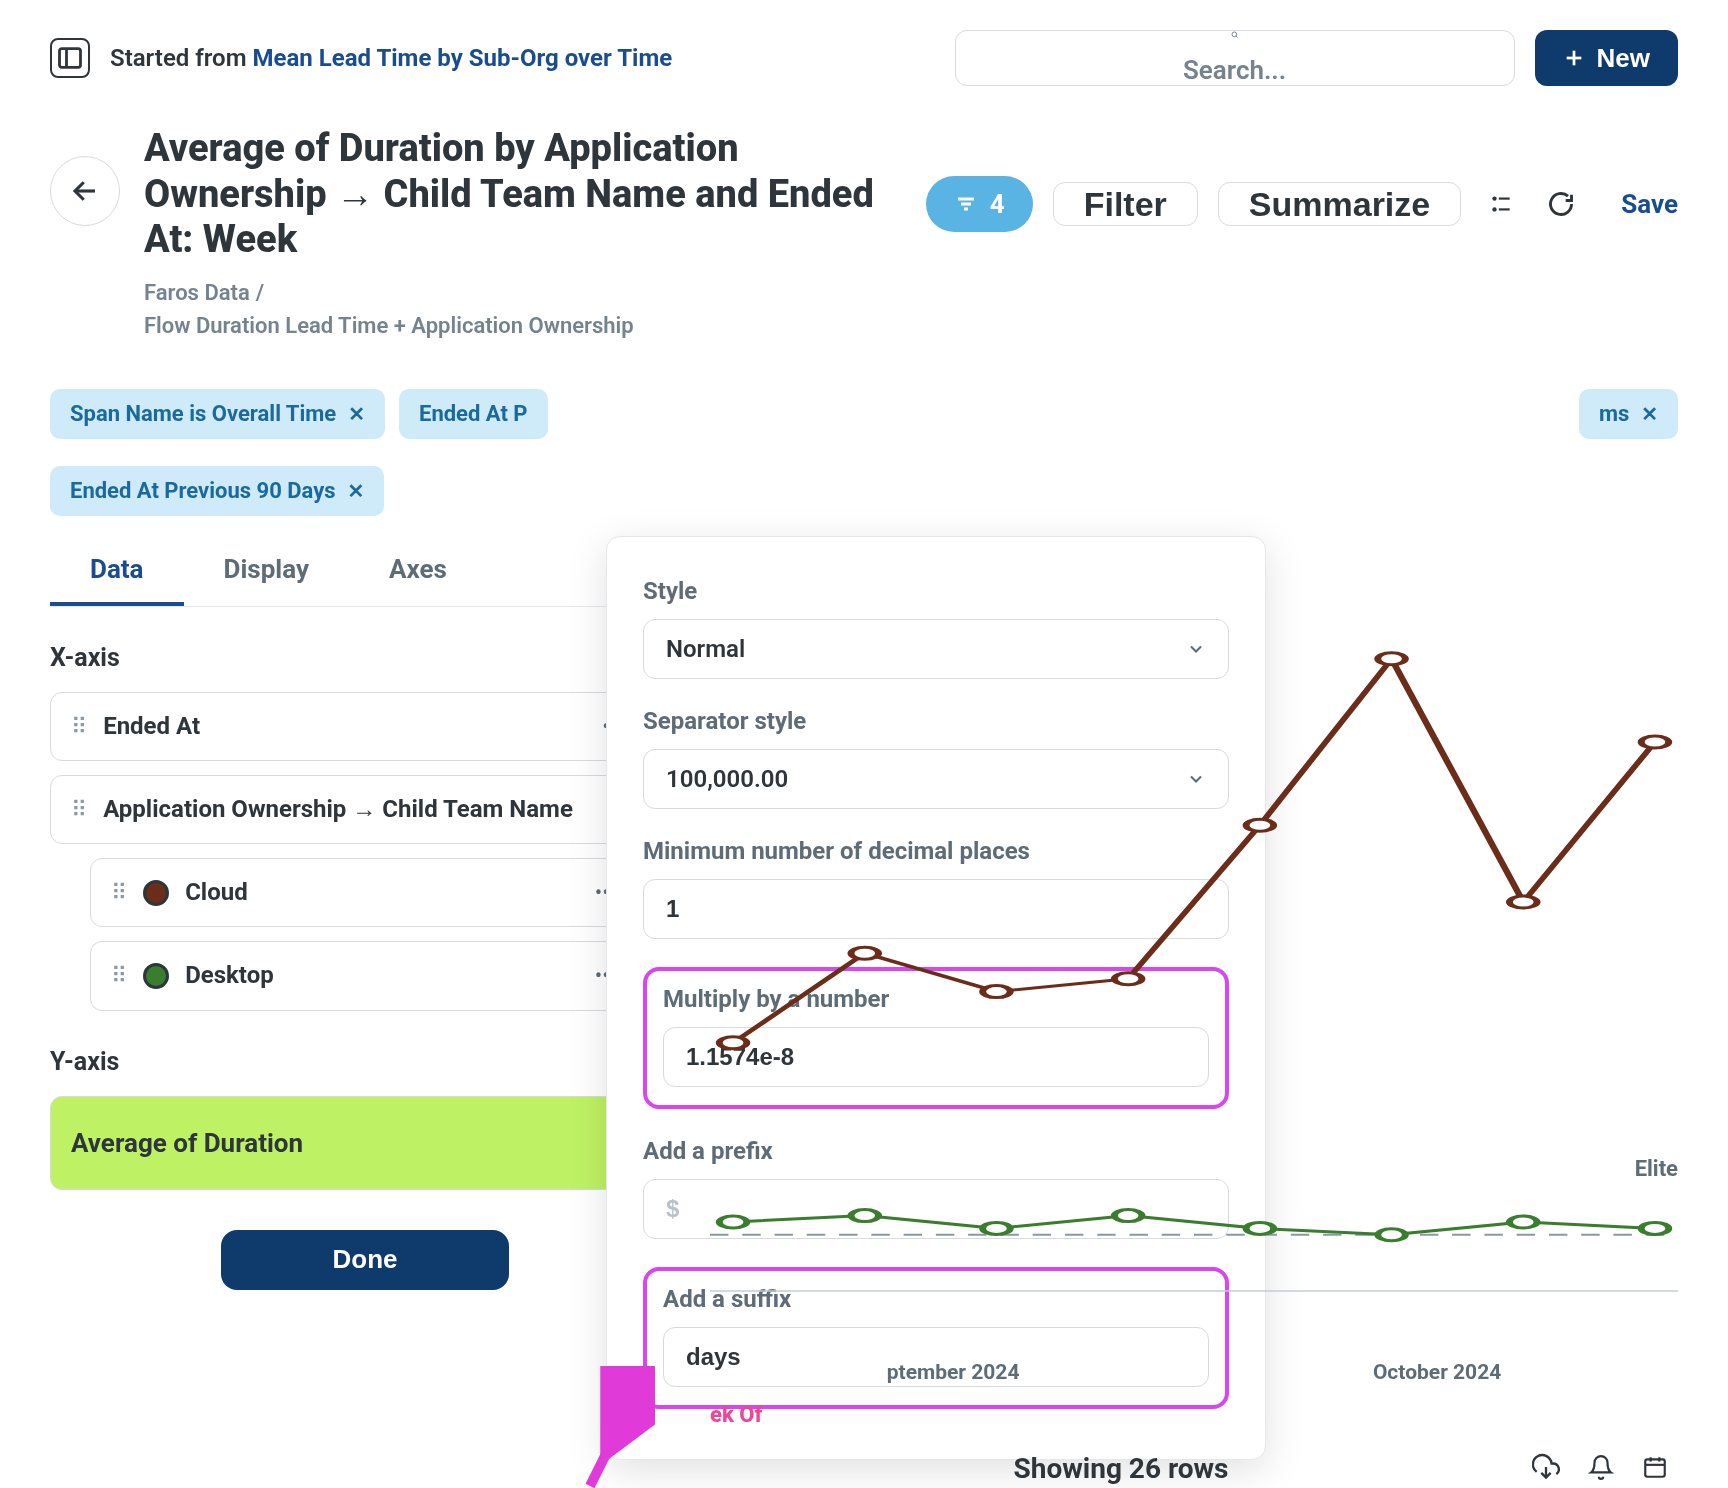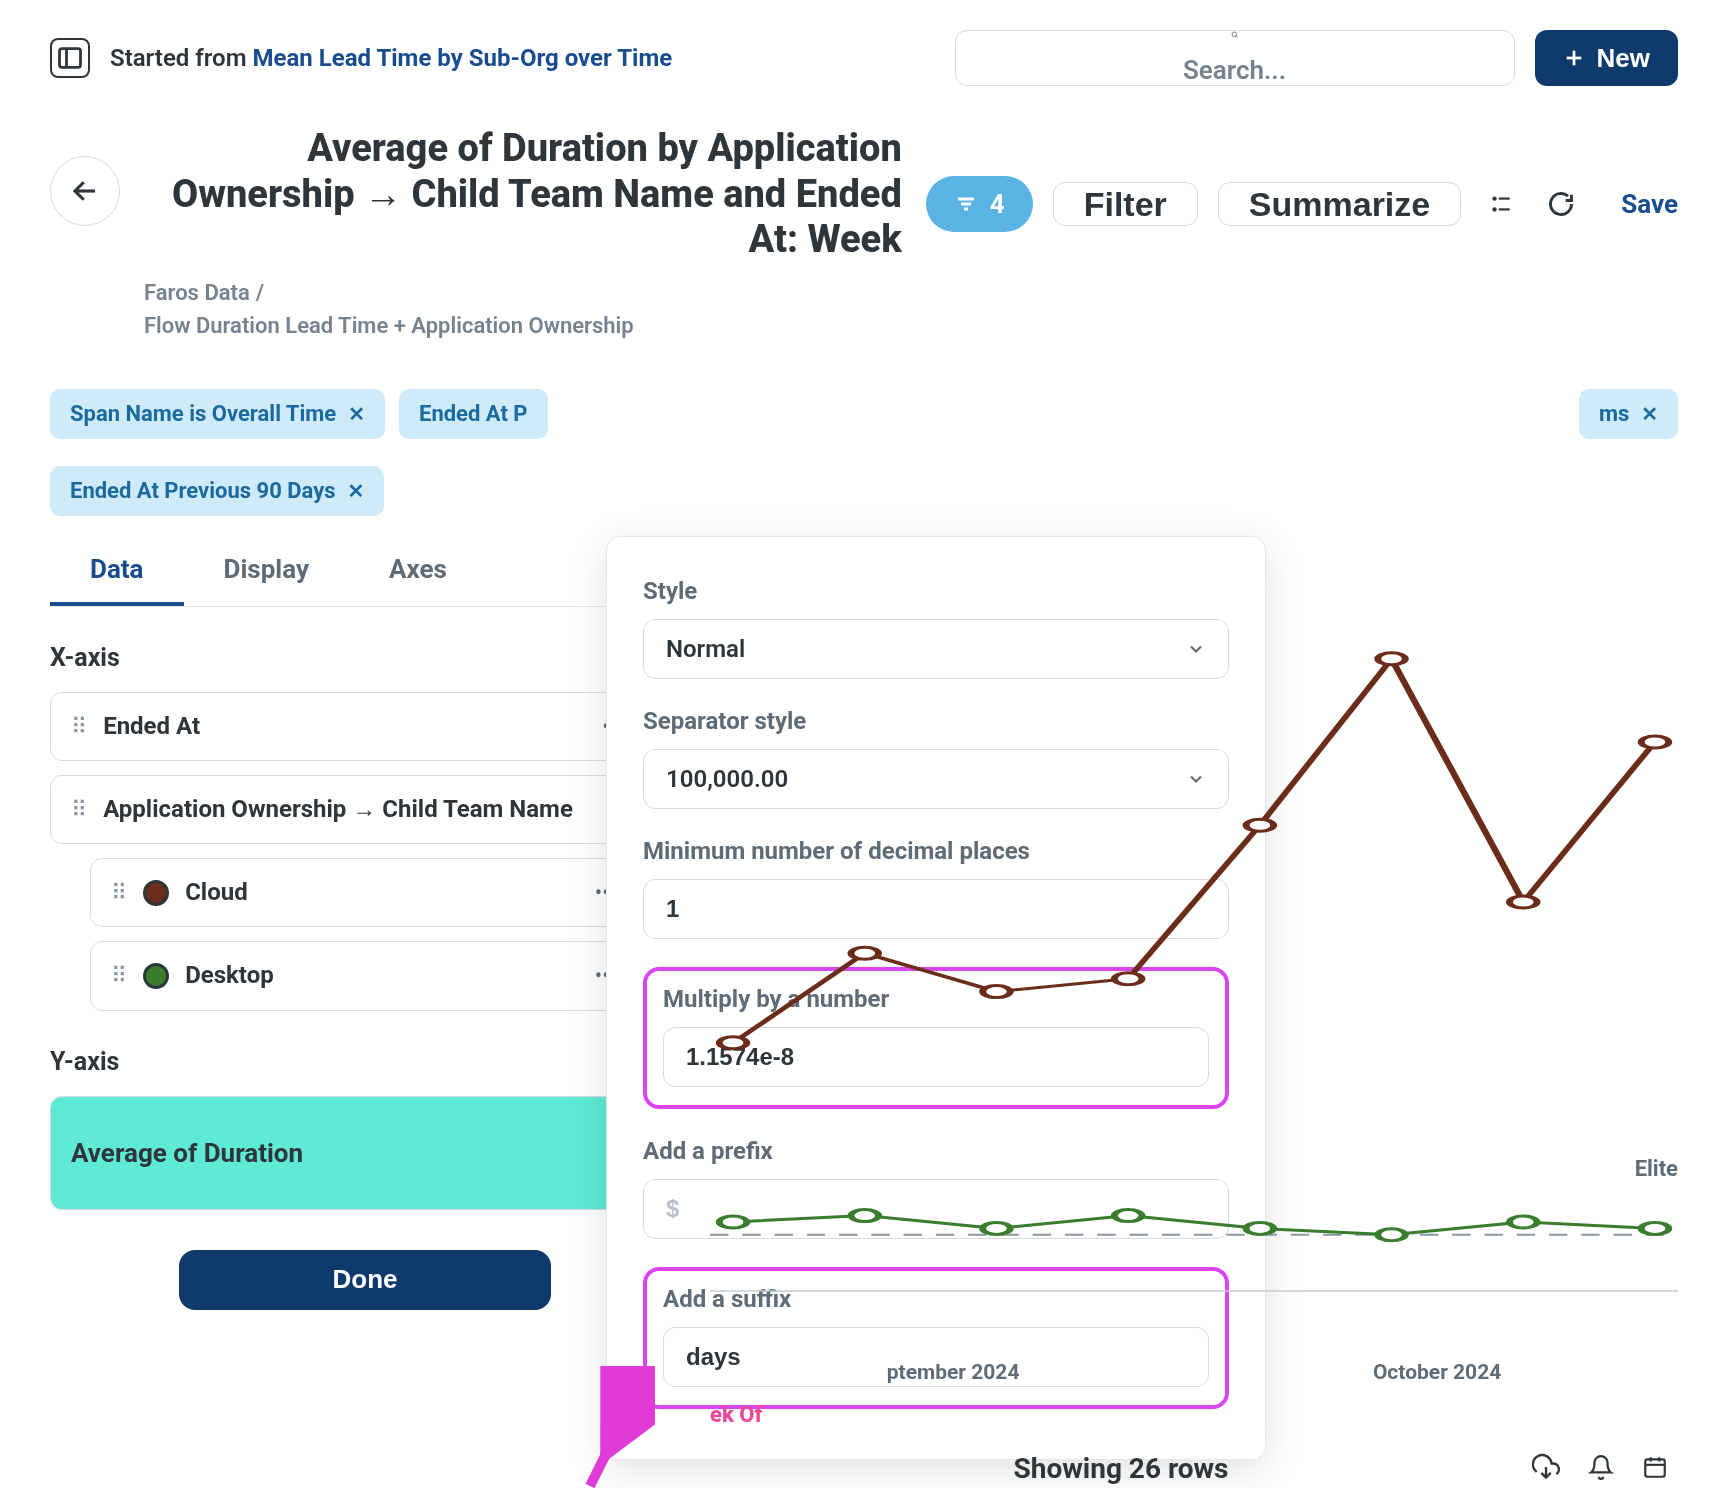--- a/index.html
+++ b/index.html
@@ -44,21 +44,21 @@
 
 .header-row {
   display:flex; align-items:flex-start; padding: 20px 50px 30px 50px; gap:24px;
 }
 .back-circle {
   width:70px;height:70px;border:1.5px solid #d5dbe0;border-radius:50%;
   display:flex;align-items:center;justify-content:center;cursor:pointer;
   flex-shrink:0; margin-top:30px;
 }
 .title-block { flex:1; }
-.title-block h1 { font-size:38px; font-weight:800; color:#2e353b; line-height:1.2;text-align:right; }
+.title-block h1 { font-size:38px; font-weight:800; color:#2e353b; line-height:1.2; }
 .title-block .crumbs { font-size:22px; color:#74838f; font-weight:600; margin-top:13px; line-height:1.5;}
 .title-block .crumbs .sep { margin:0 6px; }
 .header-actions { display:flex; align-items:center; gap:20px; margin-top:50px; }
 .filter-count-pill {
   background:#5ab4e3; color:#fff; border-radius:28px; height:56px;
   padding:0 28px; display:flex;align-items:center;gap:12px;font-size:26px;font-weight:700;
 }
 .outline-btn {
   border:1.5px solid #d5dbe0; background:#fff; border-radius:12px;
   height:44px; padding:0 30px; font-size:34px; font-weight:700; color:#2e353b; cursor:pointer;
@@ -87,32 +87,32 @@
   border:1.5px solid #d5dbe0; border-radius:12px; padding:18px 20px;
   display:flex; align-items:center; gap:16px; margin-bottom:14px; background:#fff;
 }
 .axis-item .grip { color:#8a98a3; font-size:22px; cursor:grab;}
 .axis-item .txt { flex:1; font-size:24px; font-weight:700; color:#2e353b; line-height:1.3;}
 .axis-item .dots, .axis-item .close, .axis-item .eye { color:#5e6c77; cursor:pointer; font-size:22px;}
 .axis-sub { margin-left:40px; }
 .swatch { width:26px;height:26px;border-radius:50%;border:3px solid; flex-shrink:0;}
 
 .yaxis-item {
-  border:1.5px solid #d5dbe0; border-radius:12px; padding:36px 20px;
-  display:flex; align-items:center; gap:16px; background:#5eead4;
+  border:1.5px solid #d5dbe0; border-radius:12px; padding:26px 20px;
+  display:flex; align-items:center; gap:16px; background:#bef264;
 }
 .yaxis-item .txt { flex:1; font-size:26px; font-weight:700; color:#2e353b;}
 .more-circle {
   width:40px;height:40px;border:3px solid #1a4d8f;border-radius:50%;
   display:flex;align-items:center;justify-content:center;color:#1a4d8f;cursor:pointer;
 }
 
 .done-btn {
   background:#0e3a6c; color:#fff; border:none; border-radius:16px;
-  height:60px; width:372px; font-size:26px; font-weight:700; cursor:pointer;
+  height:60px; width:288px; font-size:26px; font-weight:700; cursor:pointer;
   margin:40px auto 0; display:block;
 }
 
 
 .popover {
   position:absolute; left:606px; top:0px;
   width:660px; background:#fff; border:1px solid #e3e8ec; border-radius:14px;
   box-shadow:0 10px 40px rgba(0,0,0,0.12);
   padding:40px 36px 50px 36px;
 }

